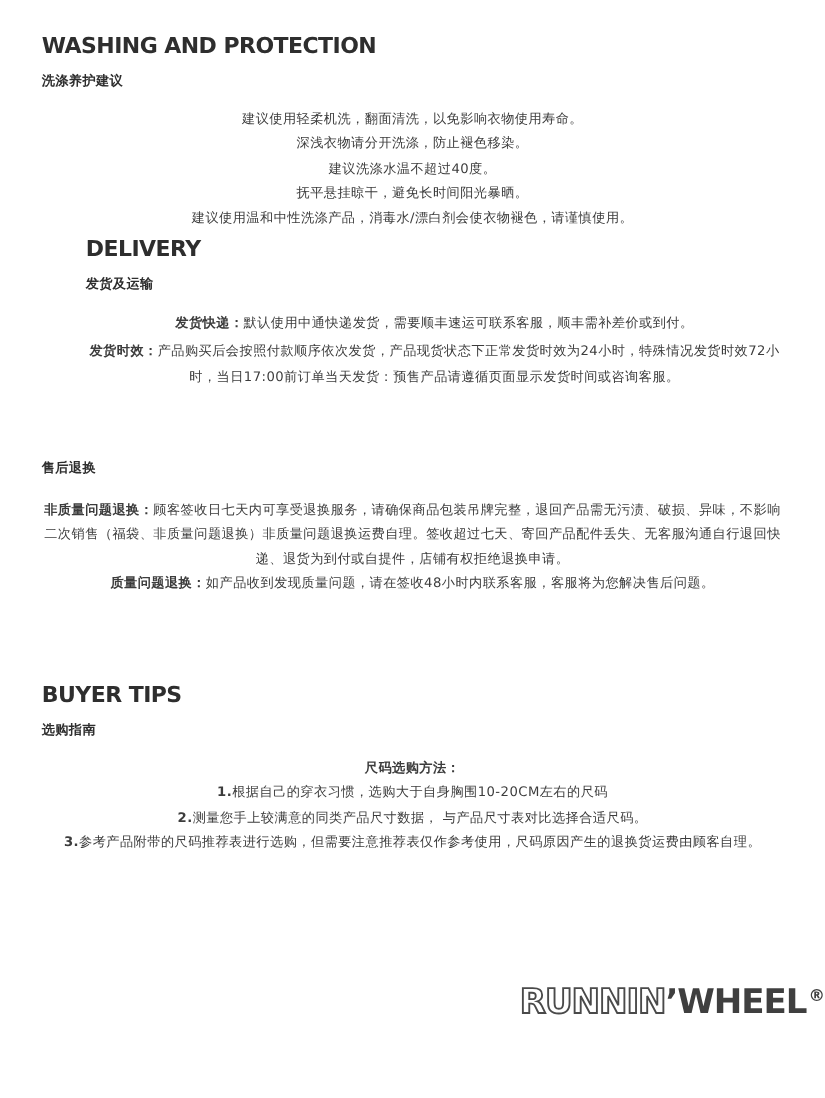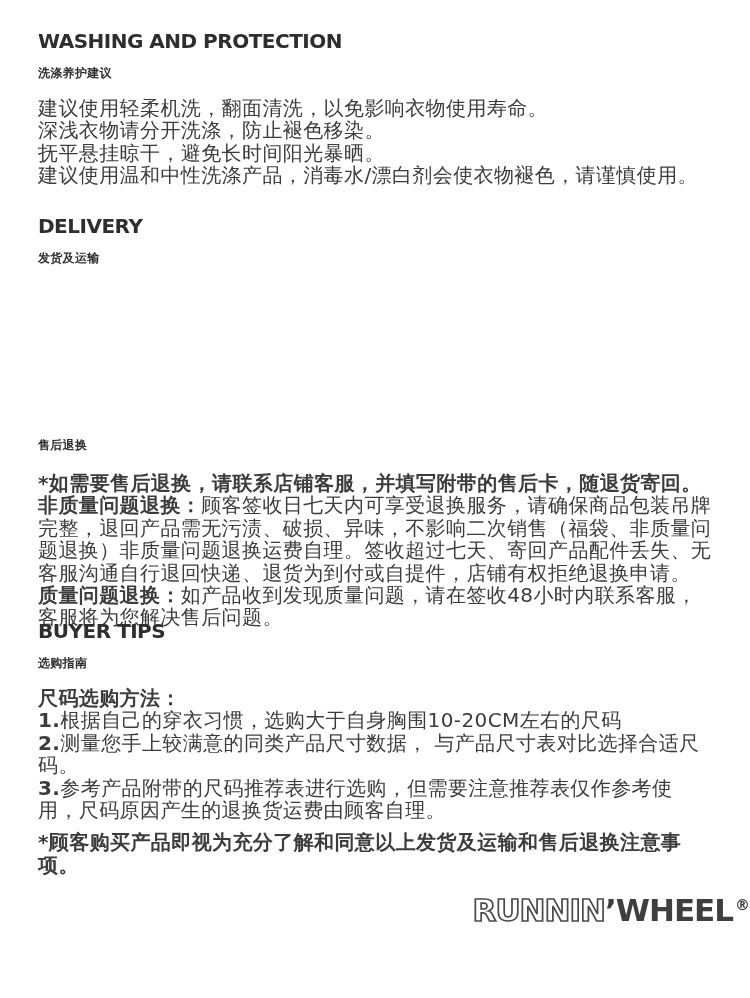--- a/index.html
+++ b/index.html
@@ -11,45 +11,46 @@
   }
   .page {
     position: relative;
     width: 750px; height: 998px;
     overflow: hidden;
     background: #ffffff;
     color: #3c3c3c;
   }
   .sec { position: absolute; left: 38px; right: 38px; }
   .sec-washing   { top: 30px; }
-  .sec-delivery  { top: 215px; }
-  .sec-aftersale { top: 432px; }
+  .sec-delivery  { top: 215px; margin-left: 40px; }
+  .sec-aftersale { top: 412px; }
   .sec-buyertips { top: 620px; }
 
   .h-en {
     margin: 0;
     font-size: 20px; line-height: 23px;
     font-weight: 800; letter-spacing: -0.5px;
     color: #2e2e2e;
   }
   .h-cn {
     margin: 8px 0 0;
     font-size: 12px; line-height: 24px;
     font-weight: 700; letter-spacing: 0.3px;
     color: #2e2e2e;
   }
   .h-cn.standalone { margin: 0; line-height: 26px; }
 
   .body { margin-top: 12px; }
   .body-lg { margin-top: 14px; }
   .line {
     margin: 0;
-    font-size: 20px; line-height: 22.4px;
+    font-size: 12px; line-height: 22.4px;
     letter-spacing: 0.4px;
     color: #3c3c3c;
+    text-align: center;
   }
   .bold { font-weight: 700; }
   .lbl  { font-weight: 700; }
   .num  { font-weight: 700; }
   .mt4  { margin-top: 4px; }
   .footnote { margin-top: 10px; }
 
   .logo-row {
     position: absolute; left: 0; right: 0; top: 889px;
     text-align: right;
@@ -75,46 +76,49 @@
 <body>
 
 <div class="page">
 
   <section class="sec sec-washing">
     <h1 class="h-en">WASHING AND PROTECTION</h1>
     <h2 class="h-cn">洗涤养护建议</h2>
     <div class="body">
       <p class="line">建议使用轻柔机洗，翻面清洗，以免影响衣物使用寿命。</p>
       <p class="line">深浅衣物请分开洗涤，防止褪色移染。</p>
+      <p class="line">建议洗涤水温不超过40度。</p>
       <p class="line">抚平悬挂晾干，避免长时间阳光暴晒。</p>
       <p class="line">建议使用温和中性洗涤产品，消毒水/漂白剂会使衣物褪色，请谨慎使用。</p>
     </div>
   </section>
 
   <section class="sec sec-delivery">
     <h1 class="h-en">DELIVERY</h1>
     <h2 class="h-cn">发货及运输</h2>
+    <div class="body">
+      <p class="line mt0"><strong class="lbl">发货快递：</strong><span>默认使用中通快递发货，需要顺丰速运可联系客服，顺丰需补差价或到付。</span></p>
+      <p class="line mt4"><strong class="lbl">发货时效：</strong><span>产品购买后会按照付款顺序依次发货，产品现货状态下正常发货时效为24小时，特殊情况发货时效72小时，当日17:00前订单当天发货：预售产品请遵循页面显示发货时间或咨询客服。</span></p>
+    </div>
   </section>
 
   <section class="sec sec-aftersale">
     <h2 class="h-cn standalone">售后退换</h2>
     <div class="body body-lg">
-      <p class="line bold">*如需要售后退换，请联系店铺客服，并填写附带的售后卡，随退货寄回。</p>
       <p class="line"><strong class="lbl">非质量问题退换：</strong><span>顾客签收日七天内可享受退换服务，请确保商品包装吊牌完整，退回产品需无污渍、破损、异味，不影响二次销售（福袋、非质量问题退换）非质量问题退换运费自理。签收超过七天、寄回产品配件丢失、无客服沟通自行退回快递、退货为到付或自提件，店铺有权拒绝退换申请。</span></p>
       <p class="line"><strong class="lbl">质量问题退换：</strong><span>如产品收到发现质量问题，请在签收48小时内联系客服，客服将为您解决售后问题。</span></p>
     </div>
   </section>
 
   <section class="sec sec-buyertips">
     <h1 class="h-en">BUYER TIPS</h1>
     <h2 class="h-cn">选购指南</h2>
     <div class="body">
       <p class="line bold">尺码选购方法：</p>
       <p class="line"><strong class="num">1.</strong><span>根据自己的穿衣习惯，选购大于自身胸围10-20CM左右的尺码</span></p>
       <p class="line"><strong class="num">2.</strong><span>测量您手上较满意的同类产品尺寸数据， 与产品尺寸表对比选择合适尺码。</span></p>
       <p class="line"><strong class="num">3.</strong><span>参考产品附带的尺码推荐表进行选购，但需要注意推荐表仅作参考使用，尺码原因产生的退换货运费由顾客自理。</span></p>
-      <p class="line bold footnote">*顾客购买产品即视为充分了解和同意以上发货及运输和售后退换注意事项。</p>
     </div>
   </section>
 
   <footer class="logo-row"><span class="logo-outline">RUNNIN</span><span class="logo-solid">’WHEEL</span><span class="logo-reg">®</span></footer>
 
 </div>
 
 </body></html>

